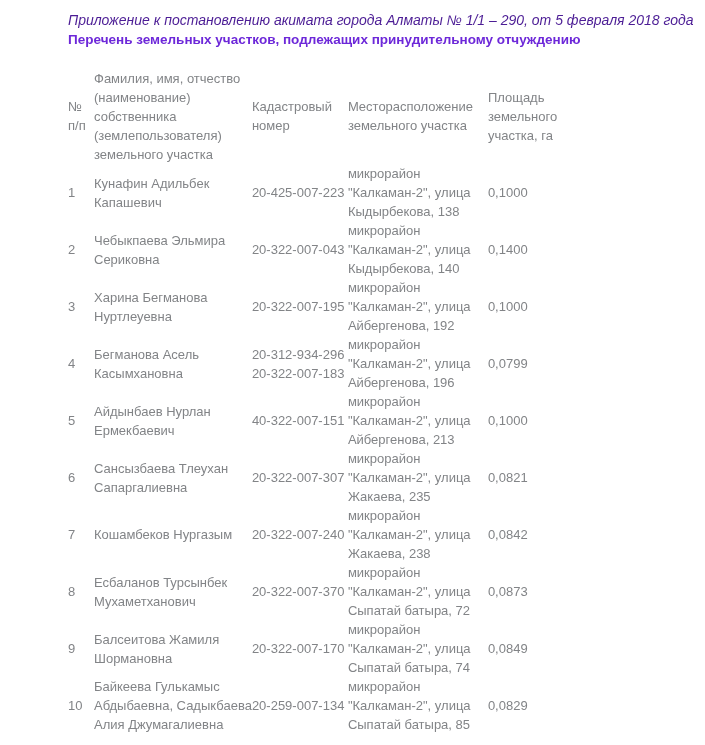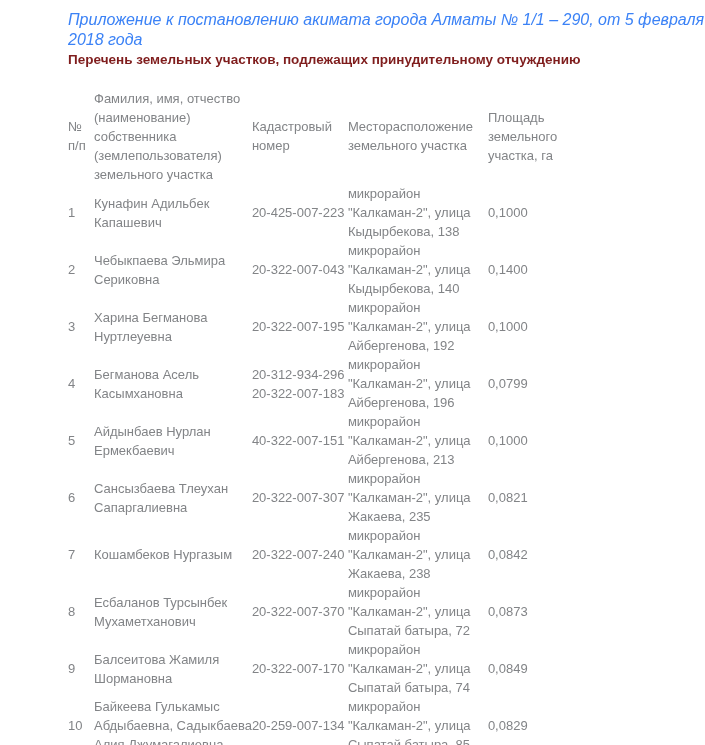--- a/index.html
+++ b/index.html
@@ -11,29 +11,29 @@
   body {
     width: 705px;
     height: 745px;
     overflow: hidden;
   }
   .page {
     padding: 10px 0 0 68px;
   }
   .appendix-line {
     font-style: italic;
-    font-size: 16px;
+    font-size: 14px;
     line-height: 20px;
-    color: #3b82f6;
+    color: #4c1d95;
   }
   .doc-title {
     font-weight: bold;
     font-size: 13.5px;
     line-height: 20px;
-    color: #7f1d1d;
+    color: #6d28d9;
   }
   table.land-table {
     border-collapse: collapse;
     margin-top: 18px;
     table-layout: fixed;
     font-size: 13px;
     color: #828487;
   }
   table.land-table th,
   table.land-table td {

